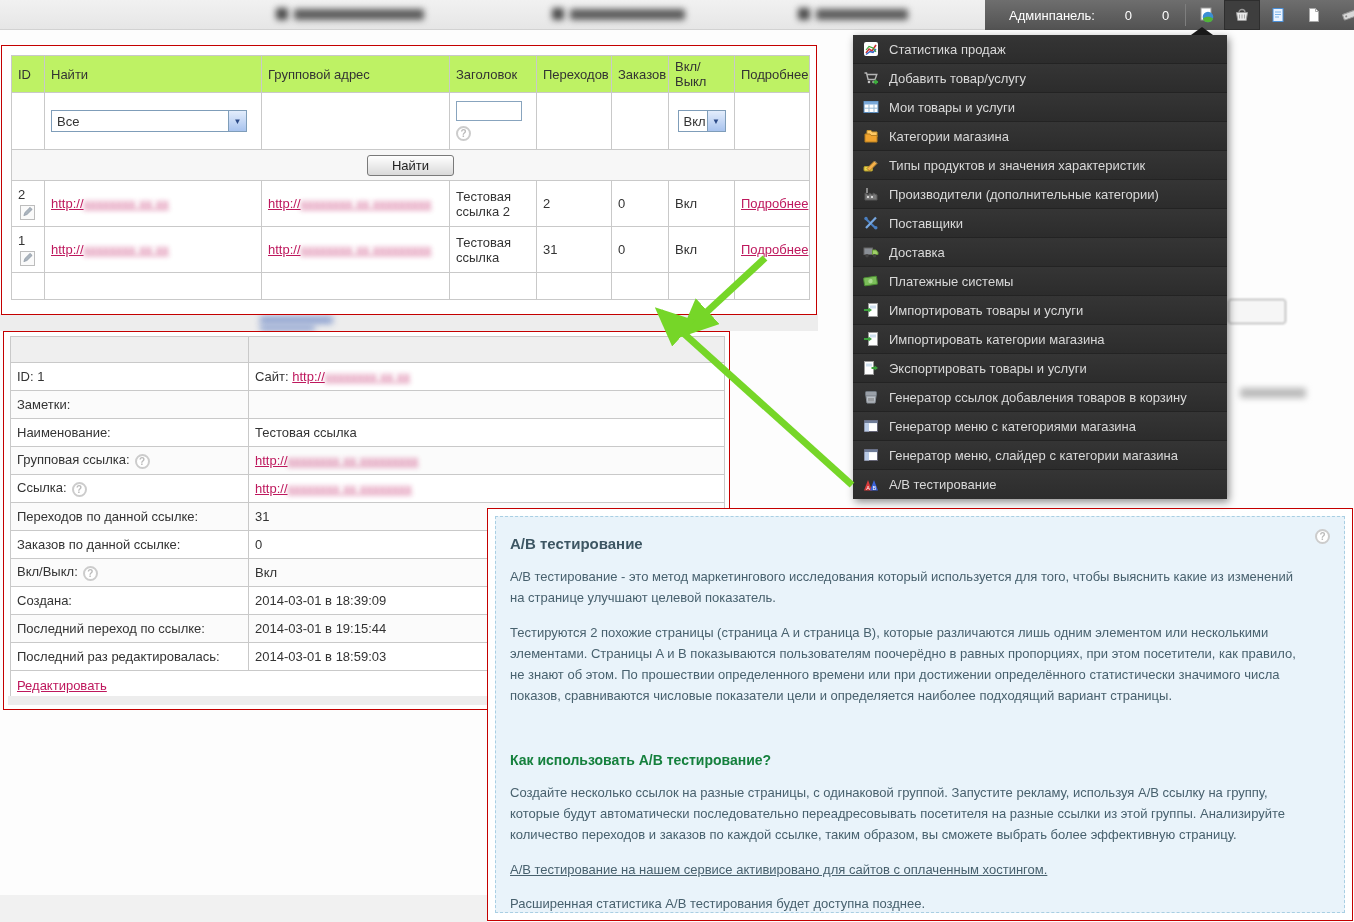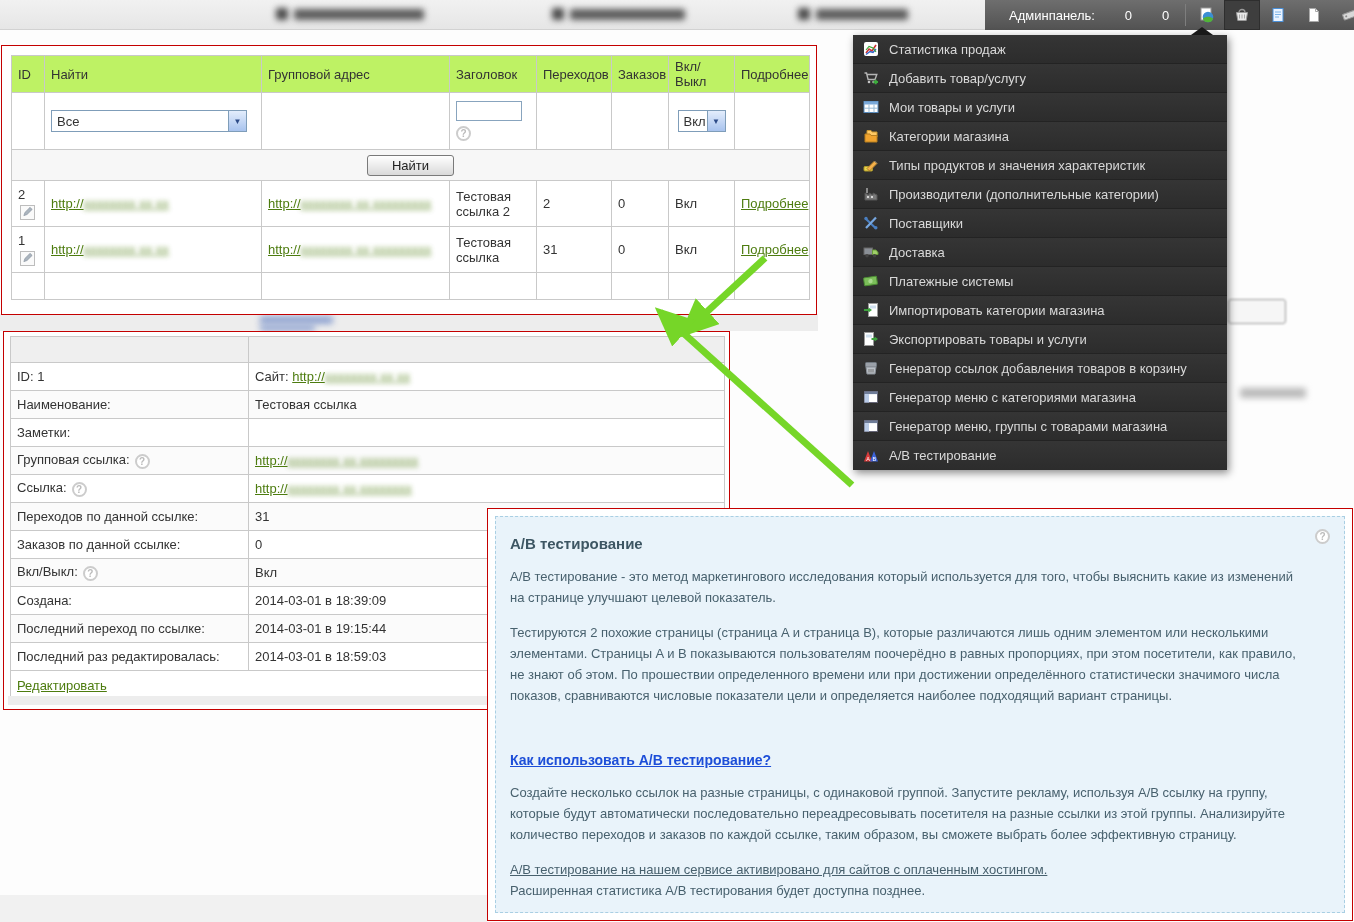--- a/index.html
+++ b/index.html
@@ -40,21 +40,21 @@
   .panel1 { left:1px; top:45px; width:816px; height:270px; z-index:5; }
   .panel2 { left:3px; top:331px; width:727px; height:379px; z-index:6; }
   .panel3 { left:487px; top:508px; width:866px; height:413px; z-index:20; }
 
   
   table { border-collapse:collapse; table-layout:fixed; font-size:13px; color:#333; }
   td,th { border:1px solid #c9c9c9; padding:3px 6px; vertical-align:middle; overflow:hidden; }
   th { background:#bef264; font-weight:normal; text-align:left; color:#333; }
   .t1 { position:absolute; left:9px; top:9px; width:798px; }
   .t1 .findrow td { background:#f7f7f7; text-align:center; }
-  a.lnk { color:#4d7c0f; text-decoration:underline; cursor:pointer; }
+  a.lnk { color:#be185d; text-decoration:underline; cursor:pointer; }
   .rblur { filter:blur(2.5px); opacity:.8; }
   .pencil { display:inline-block; width:15px; height:15px; border:1px solid #bdbdbd; background:#fafafa; margin-left:2px; vertical-align:-3px; line-height:11px; text-align:center; }
 
   .xpsel { display:inline-flex; align-items:center; border:1px solid #7f9db9; background:#fff; height:22px; font-size:13px; padding-left:5px; cursor:pointer; }
   .xarrow { width:18px; height:20px; margin-left:auto; border-left:1px solid #7f9db9; background:linear-gradient(#e3edfc,#a8c3ee); display:flex; align-items:center; justify-content:center; font-size:8px; color:#2c4a87; }
   .xpinput { width:66px; height:20px; border:1px solid #88a4be; font-size:13px; padding:1px 3px; }
   .helpq { display:inline-block; width:15px; height:15px; border:2px solid #cccccc; border-radius:50%; color:#bbbbbb; font-size:10px; font-weight:bold; line-height:12px; text-align:center; vertical-align:middle; background:#fff; }
   .xpbtn { border:1px solid #7a7a7a; border-radius:3px; background:linear-gradient(#ffffff,#d9d9d9); font-size:13px; font-family:"Liberation Sans",sans-serif; padding:2px 24px; color:#222; cursor:pointer; }
 
   .t2 { position:absolute; left:6px; top:4px; width:714px; }
@@ -62,22 +62,22 @@
   .t2 .hdr td { background:#efefef; height:26px; }
   .t2 tr:nth-child(odd) td { background:#fbfbfb; }
   .t2 .hdr td { background:#efefef !important; }
   .p2foot { position:absolute; left:4px; right:4px; bottom:4px; height:9px; background:#ededed; }
 
   
   .ibox { position:absolute; left:7px; top:7px; right:7px; bottom:7px; background:#e9f3fa; border:1px dashed #a9cfe3; padding:18px 48px 0 14px; color:#48616e; }
   .ibox .ihelp { position:absolute; right:14px; top:12px; }
   .ibox h2 { font-size:15px; color:#3d5663; margin-bottom:14px; }
   .ibox p { font-size:13px; line-height:21px; margin-bottom:14px; }
-  .ibox h3 { font-size:14px; color:#1d4ed8; margin:46px 0 14px 0;text-decoration:underline; }
-  .ibox .ulink { text-decoration:underline; cursor:pointer; display:inline-block; margin-bottom:0; }
+  .ibox h3 { font-size:14px; color:#15803d; margin:46px 0 14px 0; }
+  .ibox .ulink { text-decoration:underline; cursor:pointer; display:inline-block; margin-bottom:13px; }
   .ibox .foot { margin-bottom:0; }
 
   .arrows { position:absolute; left:0; top:0; z-index:50; pointer-events:none; }
 </style>
 </head>
 <body>
 
 <div class="top-strip">
   <span class="bblob tab-dot" style="left:276px;"></span>
   <span class="bblob tab-blob" style="left:294px; width:130px;"></span>
@@ -229,20 +229,31 @@
       </li>
       <li>
         <span class="mico">
           <svg width="16" height="16" viewBox="0 0 16 16">
             <rect x="5.5" y="1.5" width="9" height="13" fill="#fff" stroke="#999"></rect>
             <rect x="7" y="3.5" width="6" height="3" fill="#cfe0ef"></rect>
             <path d="M1 8h5" stroke="#3da23d" stroke-width="2"></path>
             <path d="M5.5 5.5L9 8l-3.5 2.5z" fill="#3da23d"></path>
           </svg>
         </span>
+        <span>Импортировать товары и услуги</span>
+      </li>
+      <li>
+        <span class="mico">
+          <svg width="16" height="16" viewBox="0 0 16 16">
+            <rect x="5.5" y="1.5" width="9" height="13" fill="#fff" stroke="#999"></rect>
+            <rect x="7" y="3.5" width="6" height="3" fill="#cfe0ef"></rect>
+            <path d="M1 8h5" stroke="#3da23d" stroke-width="2"></path>
+            <path d="M5.5 5.5L9 8l-3.5 2.5z" fill="#3da23d"></path>
+          </svg>
+        </span>
         <span>Импортировать категории магазина</span>
       </li>
       <li>
         <span class="mico">
           <svg width="16" height="16" viewBox="0 0 16 16">
             <rect x="1.5" y="1.5" width="9" height="13" fill="#fff" stroke="#999"></rect>
             <rect x="3" y="3.5" width="6" height="3" fill="#cfe0ef"></rect>
             <path d="M8.5 8h4" stroke="#3da23d" stroke-width="2"></path>
             <path d="M11.5 5.5L15 8l-3.5 2.5z" fill="#3da23d"></path>
           </svg>
@@ -270,21 +281,21 @@
         <span>Генератор меню с категориями магазина</span>
       </li>
       <li>
         <span class="mico">
           <svg width="16" height="16" viewBox="0 0 16 16">
             <rect x="1.5" y="2.5" width="13" height="11" fill="#fff" stroke="#667"></rect>
             <rect x="1.5" y="2.5" width="13" height="2.6" fill="#6f7d99"></rect>
             <rect x="1.5" y="5.1" width="4.5" height="8.4" fill="#b9cbe8"></rect>
           </svg>
         </span>
-        <span>Генератор меню, группы с товарами магазина</span>
+        <span>Генератор меню, слайдер с категории магазина</span>
       </li>
       <li>
         <span class="mico">
           <svg width="16" height="16" viewBox="0 0 16 16">
             <path d="M1 13.5L5 3l4 10.5z" fill="#d83b3b"></path>
             <path d="M7 13.5L11 3l4 10.5z" fill="#3b62d8"></path>
             <text x="3.2" y="12.6" font-size="5.5" fill="#fff">A</text>
             <text x="9.4" y="12.6" font-size="5.5" fill="#fff">B</text>
           </svg>
         </span>
@@ -399,27 +410,27 @@
       </colgroup>
     <tbody id="t2-body">
       <tr class="hdr">
           <td></td>
           <td></td>
         </tr>
     <tr>
           <td><span>ID: 1</span></td>
           <td><span>Сайт: </span><a class="lnk">http://<span class="rblur">xxxxxxxx xx xx</span></a></td>
         </tr>
+        <tr style="height: 23px;">
+          <td><span>Заметки:</span></td>
+          <td></td>
+        </tr>
         <tr>
           <td><span>Наименование:</span></td>
           <td>Тестовая ссылка</td>
-        </tr>
-        <tr style="height: 23px;">
-          <td><span>Заметки:</span></td>
-          <td></td>
         </tr>
         <tr>
           <td><span>Групповая ссылка:</span><span class="helpq" style="margin-left: 5px;">?</span></td>
           <td><a class="lnk">http://<span class="rblur">xxxxxxxx xx xxxxxxxxx</span></a></td>
         </tr>
         <tr>
           <td><span>Ссылка:</span><span class="helpq" style="margin-left: 5px;">?</span></td>
           <td><a class="lnk">http://<span class="rblur">xxxxxxxx xx xxxxxxxx</span></a></td>
         </tr>
         <tr>

